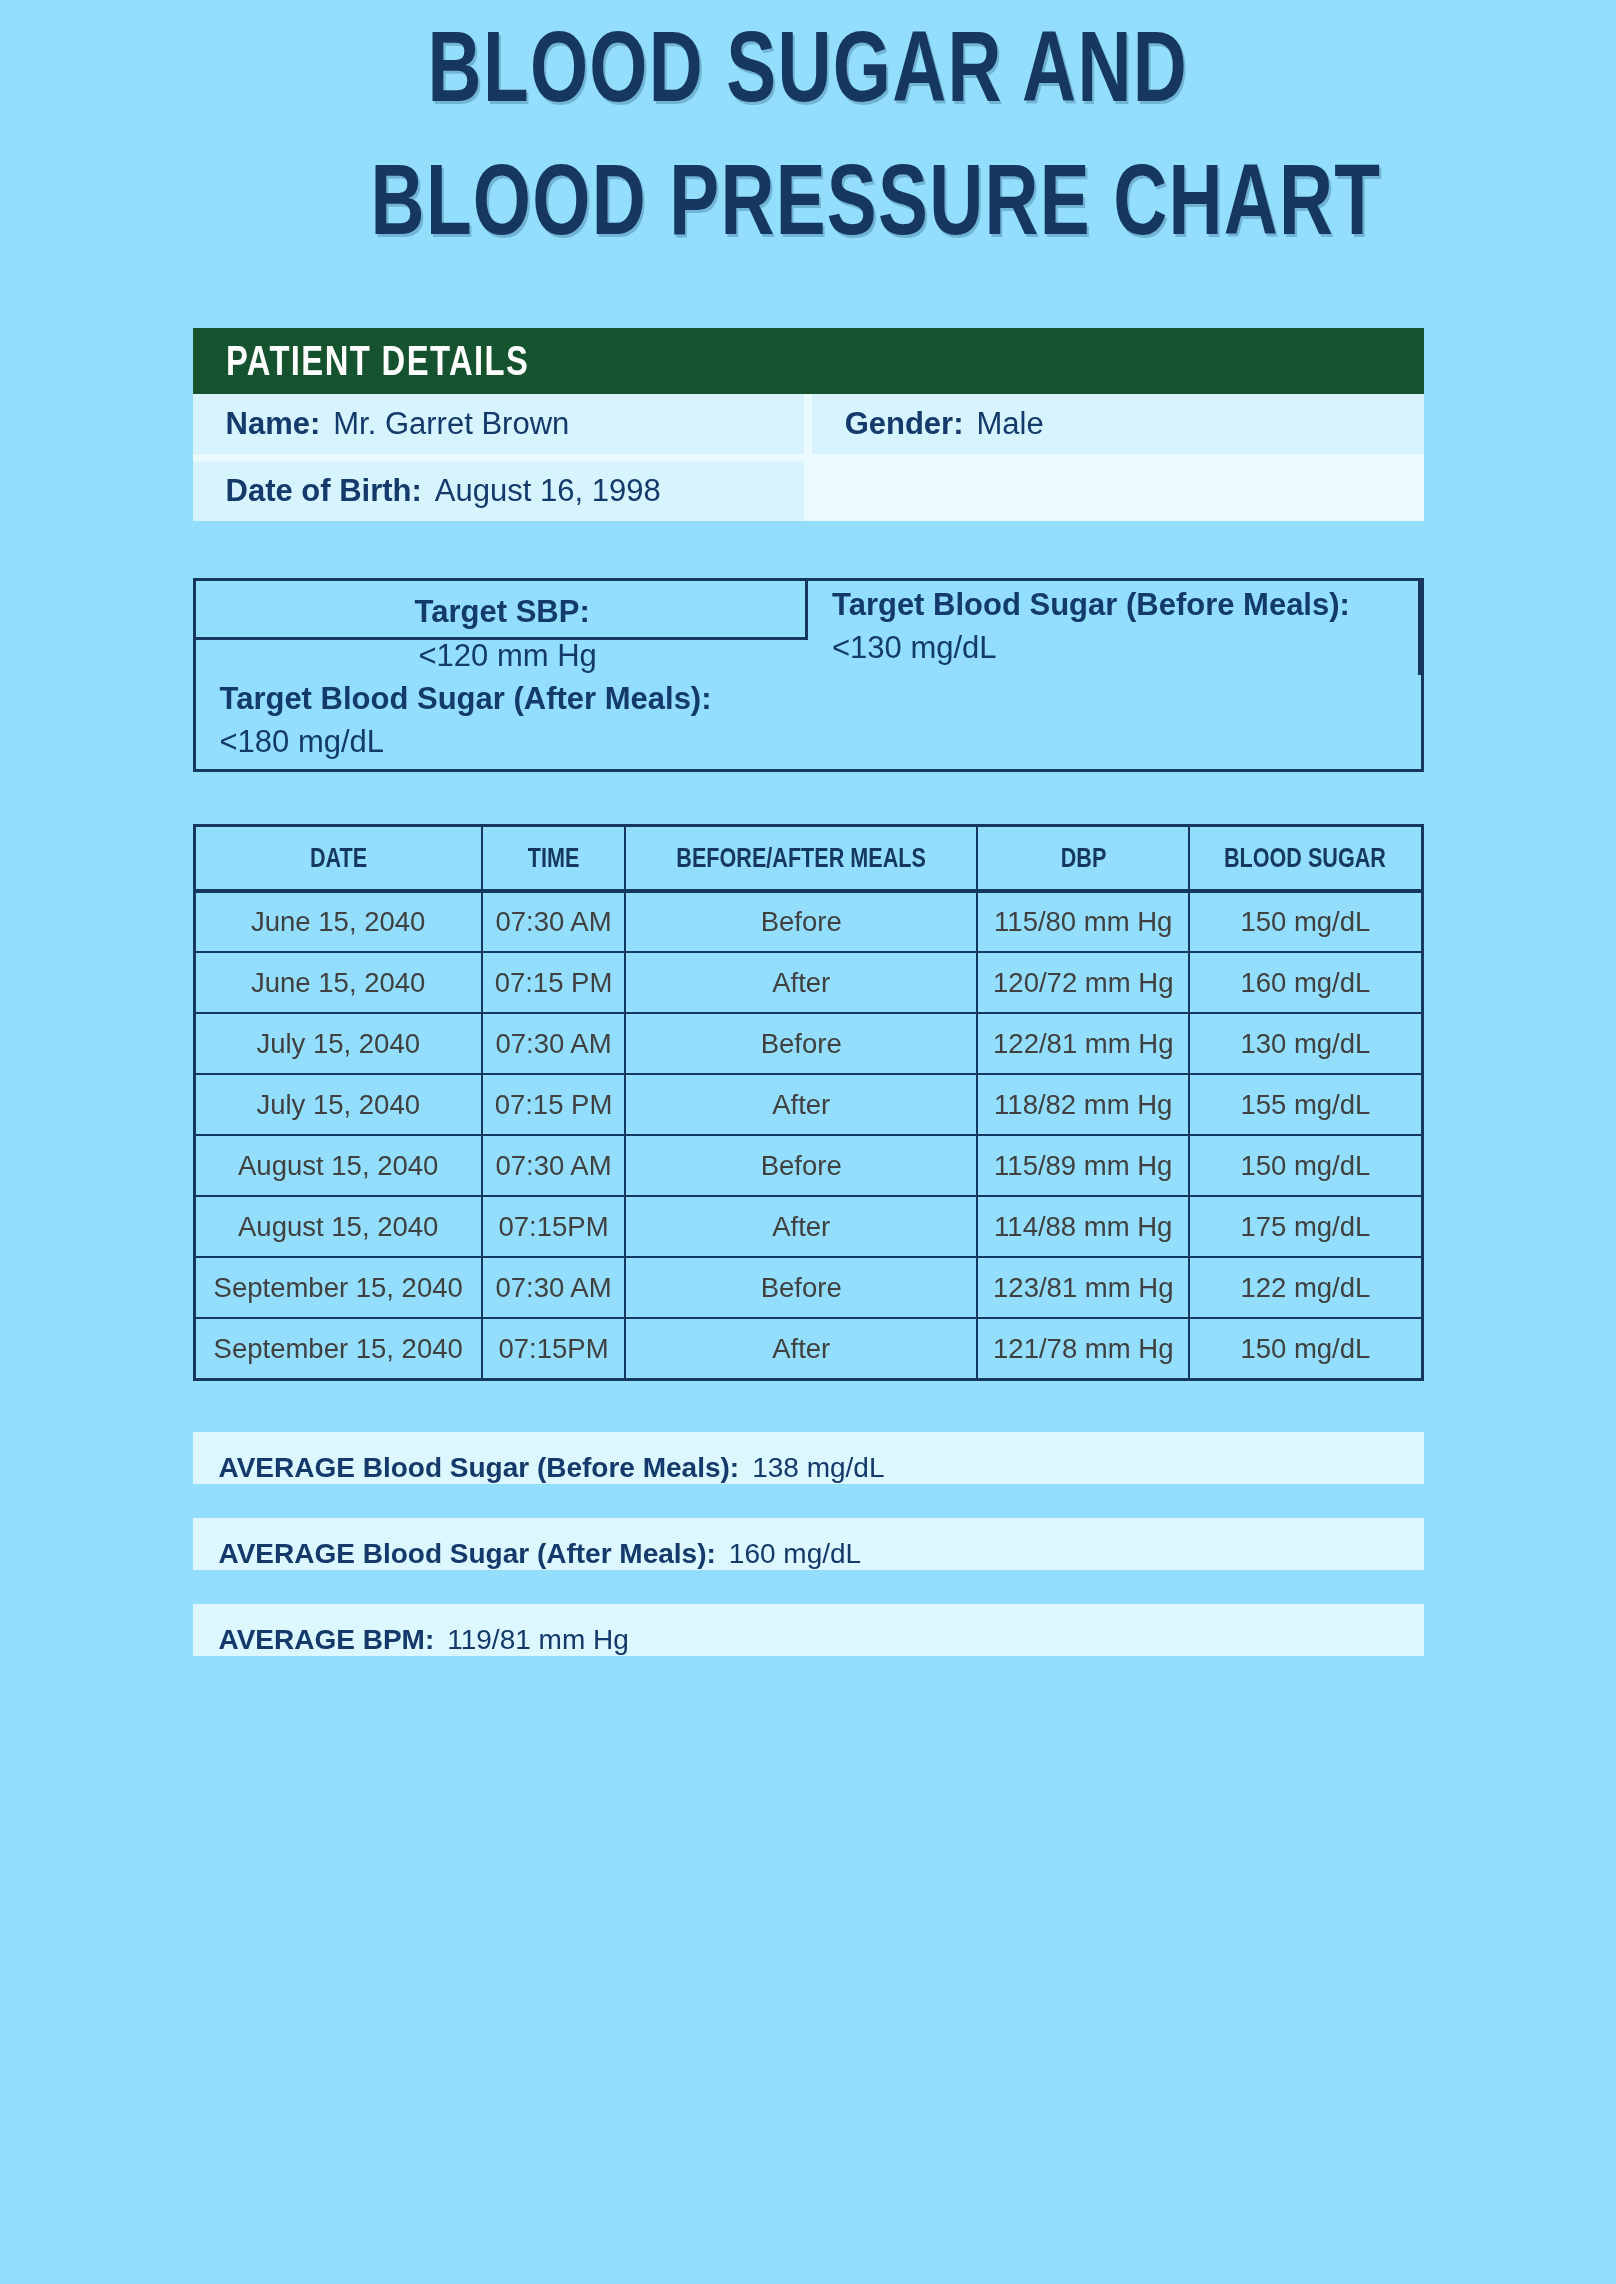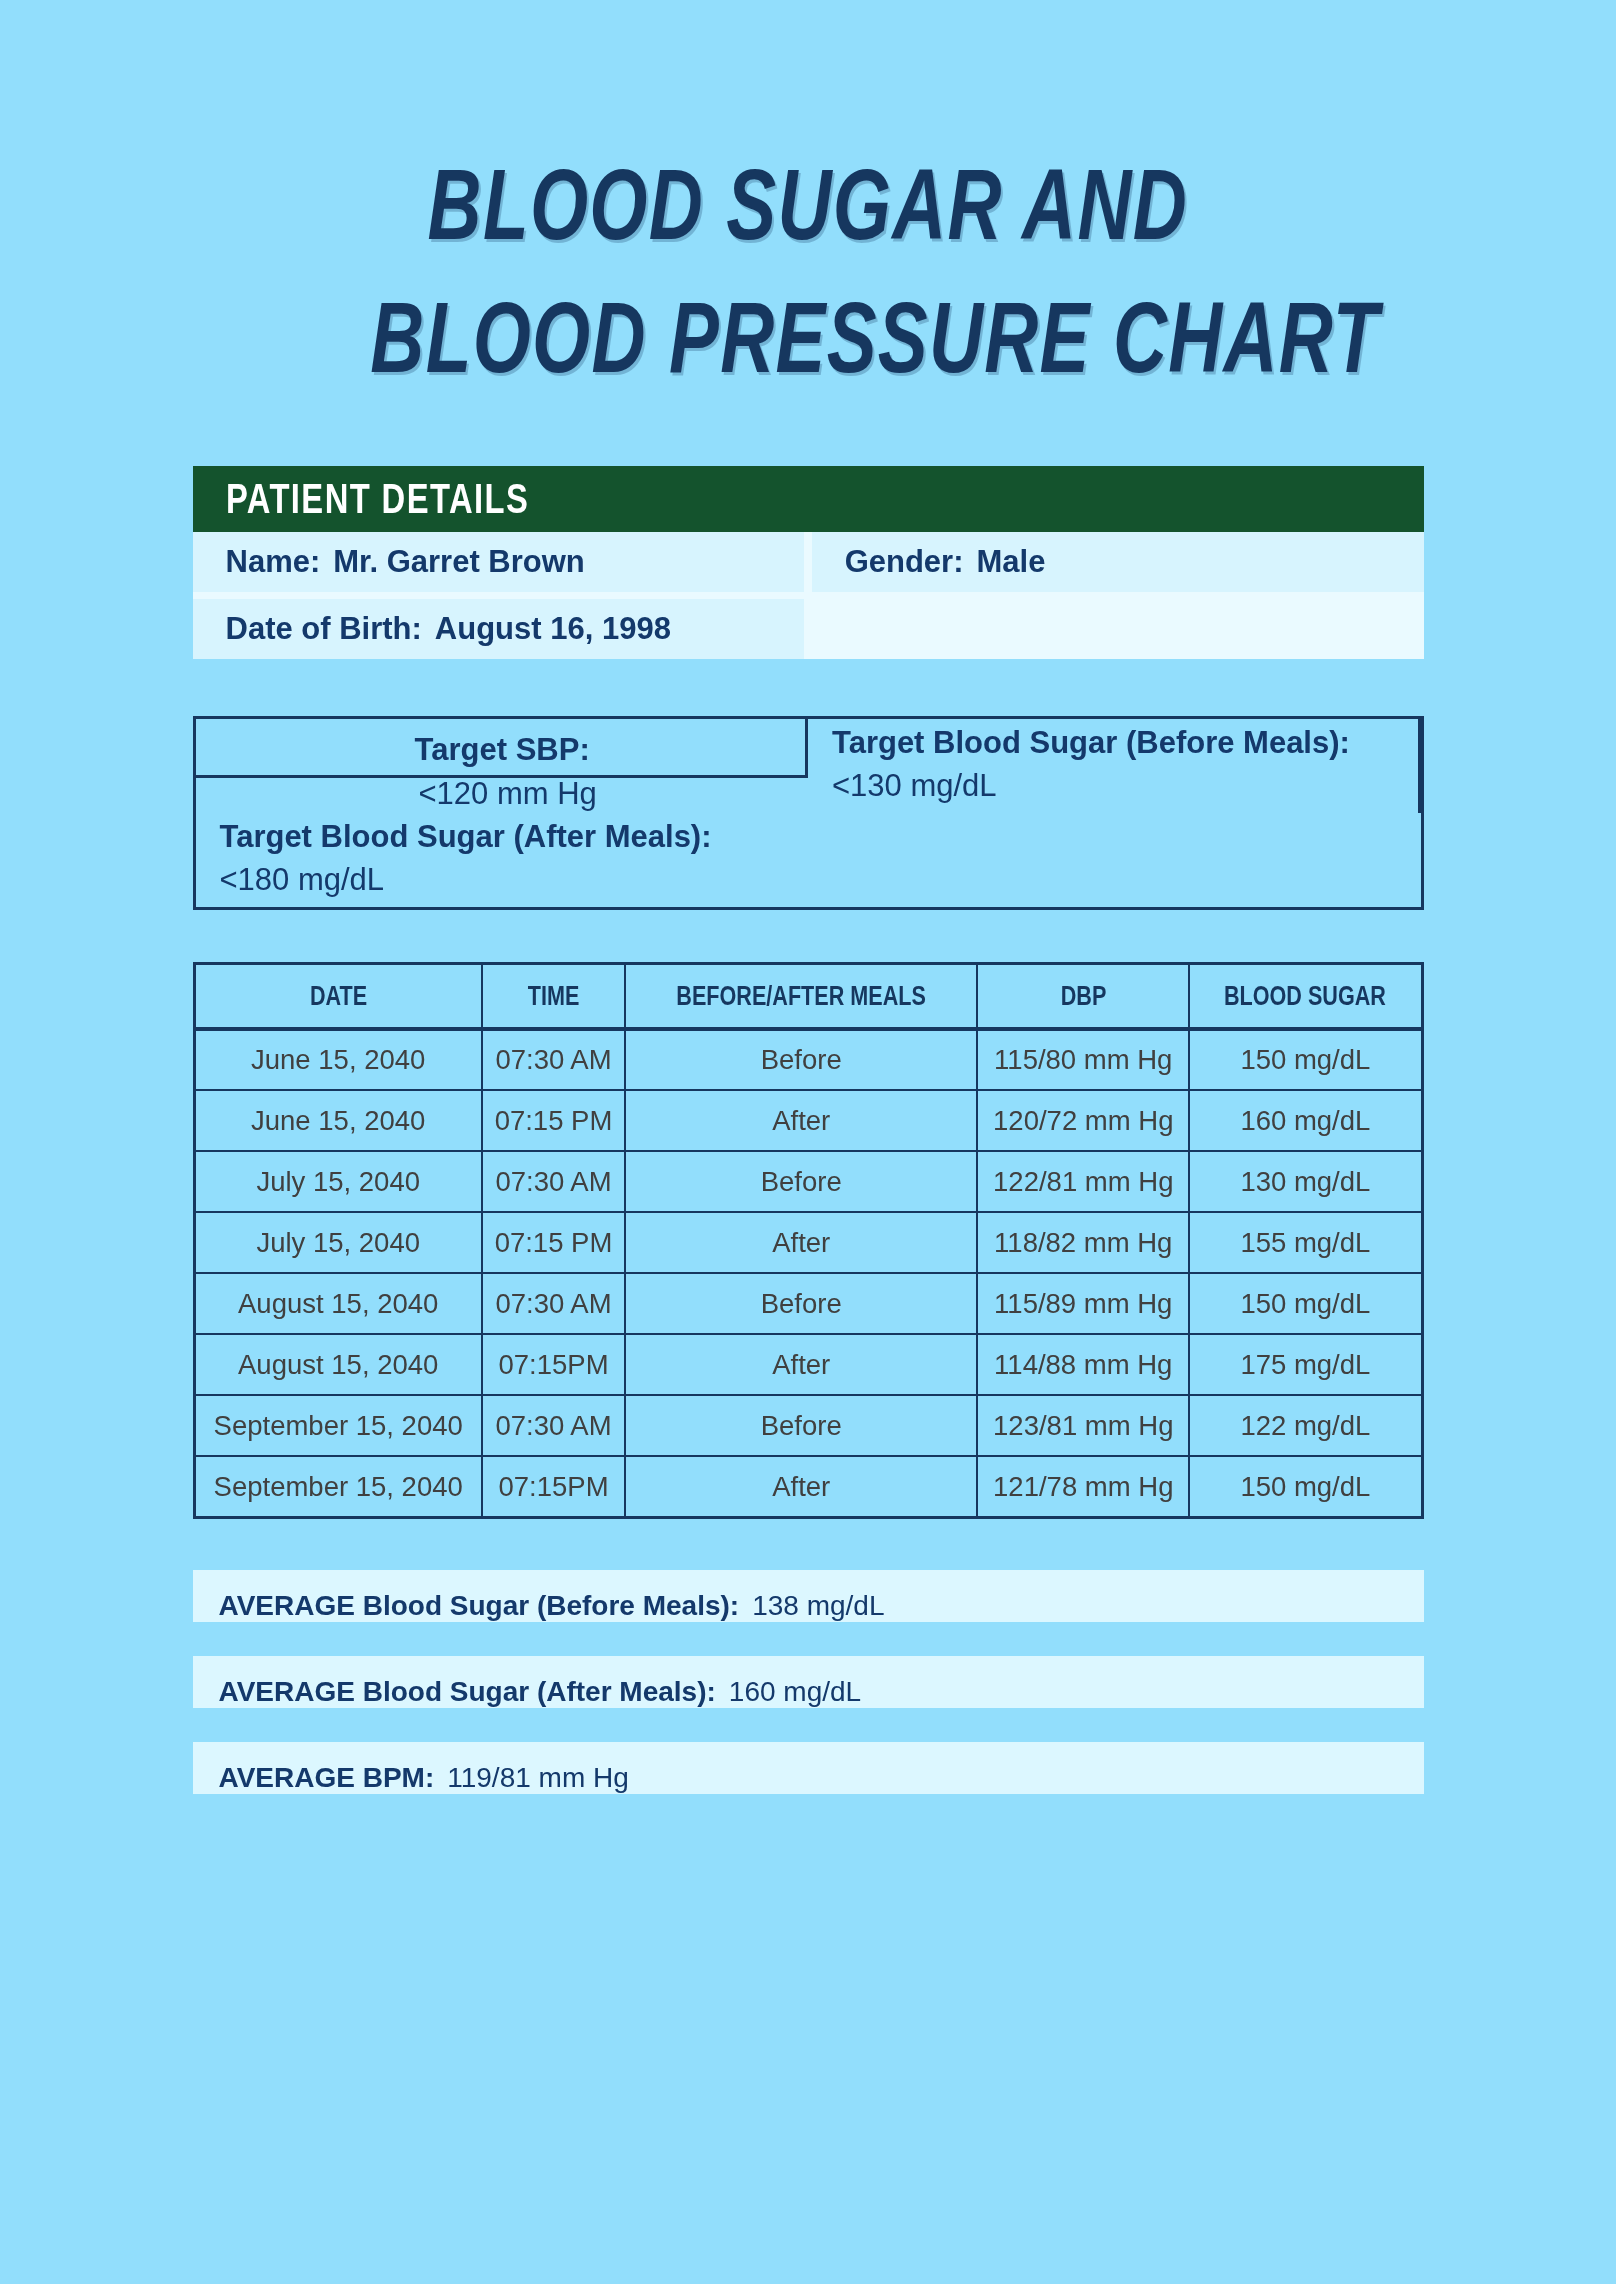--- a/index.html
+++ b/index.html
@@ -7,21 +7,21 @@
   body {
     background:#92DEFC;
     font-family:"Liberation Sans", sans-serif;
     color:#14396B;
     overflow:hidden;
   }
   .page { width:1616px; height:2285px; position:relative; }
   .content { width:1231px; margin:0 auto; }
 
   
-  .title-block { padding-top:138px; text-align:center;font-style:italic; }
+  .title-block { text-align:center; }
   .title-line {
     display:inline-block;
     font-weight:bold;
     font-size:101px;
     line-height:1.32;
     color:#16375F;
     letter-spacing:1.8px;
     transform:scaleX(0.74);
     transform-origin:center;
     white-space:nowrap;
@@ -55,21 +55,21 @@
   }
   .detail-cell {
     background:#D7F4FE;
     height:60px;
     display:flex;
     align-items:center;
     padding-left:33px;
     font-size:31px;
   }
   .detail-cell .lbl { font-weight:bold; margin-right:13px; white-space:nowrap; }
-  .detail-cell .val { font-weight:bold; }
+  .detail-cell .val { font-weight:normal; }
 
   
   .target-box {
     margin-top:57px;
     border:3.7px solid #16375F;
     display:grid;
     grid-template-columns:1fr 1fr;
   }
   .target-cell {
     padding:9.2px 9.2px 13px 24px;

